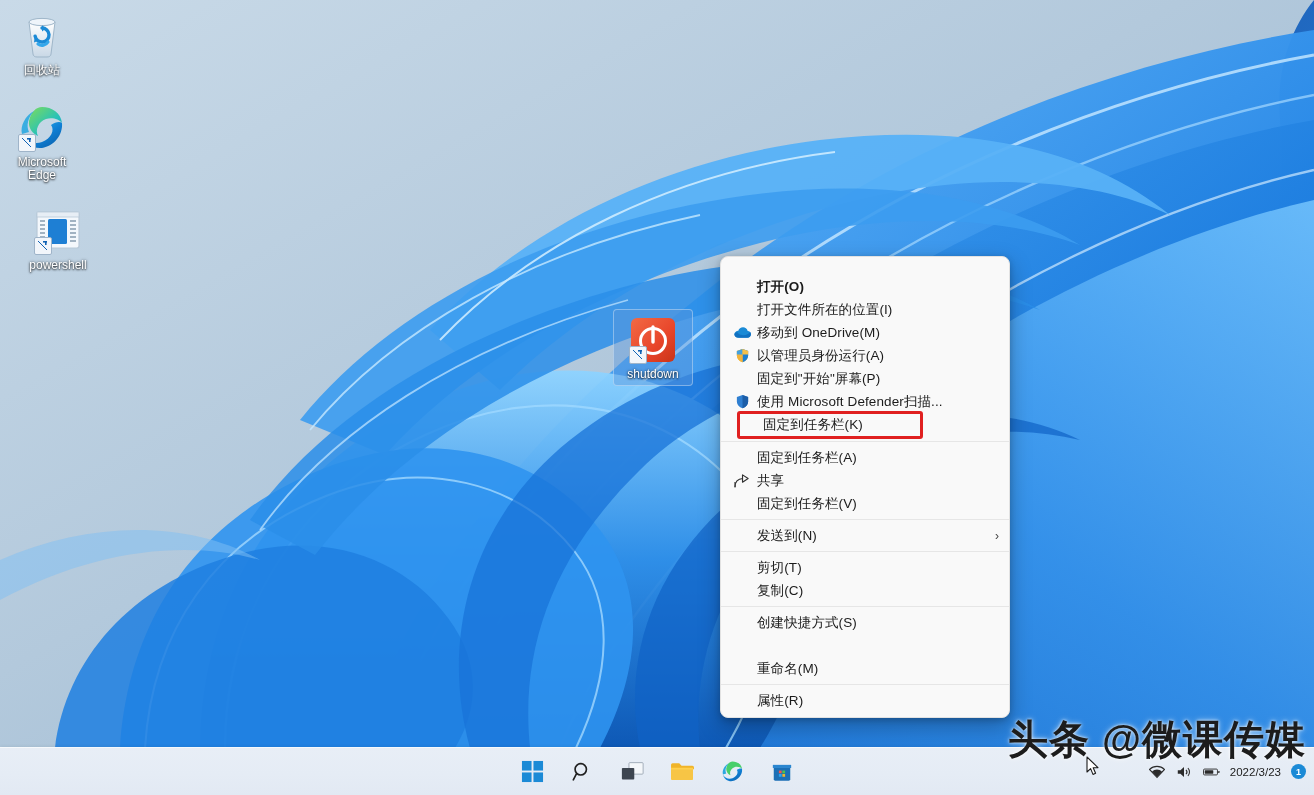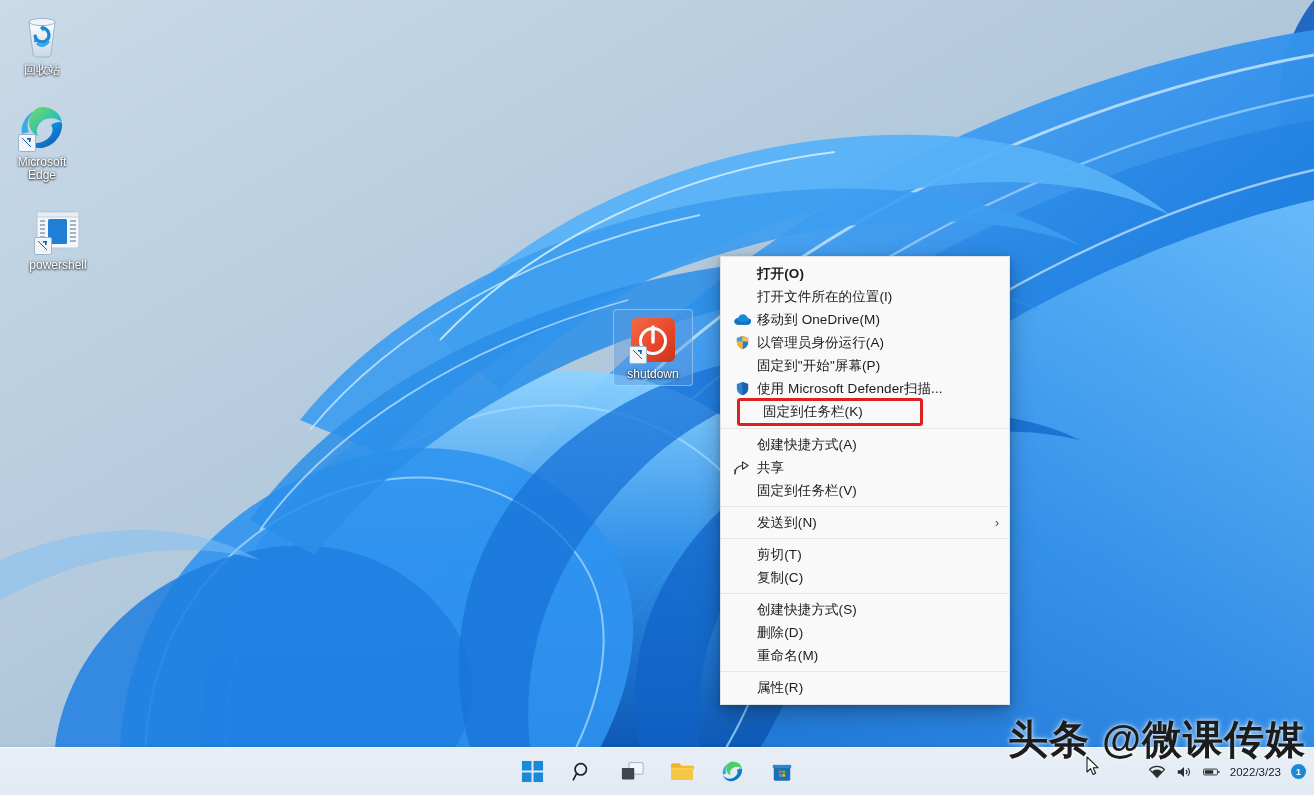--- a/index.html
+++ b/index.html
@@ -122,23 +122,23 @@
   #clock { text-align: left; line-height: 14px; font-size: 11.5px; color:#202020; }
 
   
   #context-menu {
     position: absolute;
     left: 720px;
     top: 256px;
     width: 288px;
     background: #f9f9f9;
     border: 1px solid #e2e2e2;
-    border-radius: 0;
+    border-radius: 8px;
     box-shadow: 0 8px 22px rgba(0,0,0,.28), 0 2px 6px rgba(0,0,0,.18);
-    padding: 5px 0 5px 0;
+    padding: 18px 0 5px 0;
     font-size: 13.5px;
     color: #1b1b1b;
     user-select: none;
     overflow: hidden;
   }
   .menu-item {
     display: flex;
     align-items: center;
     height: 23px;
     padding: 0 10px 0 10px;
@@ -417,21 +417,21 @@
     </div>
 
     <div class="menu-item highlighted">
       <span class="mi-label">固定到任务栏(K)</span>
     </div>
 
     <div class="menu-sep"></div>
 
     <div class="menu-item">
       <span class="mi-icon"></span>
-      <span class="mi-label">创建快捷方式(A)</span>
+      <span class="mi-label">固定到任务栏(A)</span>
     </div>
 
     <div class="menu-item">
       <span class="mi-icon">
         <svg width="16" height="14" viewBox="0 0 18 16">
           <path d="M1,15 C1,8.5 4.5,5.5 10,5.2" fill="none" stroke="#303030" stroke-width="1.3"></path>
           <path d="M1,15 L1,9" fill="none" stroke="#303030" stroke-width="1.3"></path>
           <path d="M9.6,1 L16,5.2 L9.6,9.4 Z" fill="none" stroke="#303030" stroke-width="1.3" stroke-linejoin="round"></path>
         </svg>
       </span>
@@ -465,21 +465,20 @@
 
     <div class="menu-sep"></div>
 
     <div class="menu-item">
       <span class="mi-icon"></span>
       <span class="mi-label">创建快捷方式(S)</span>
     </div>
 
     <div class="menu-item">
       <span class="mi-icon"></span>
-      <span class="mi-label">删除(D)</span>
     </div>
 
     <div class="menu-item">
       <span class="mi-icon"></span>
       <span class="mi-label">重命名(M)</span>
     </div>
 
     <div class="menu-sep"></div>
 
     <div class="menu-item">

